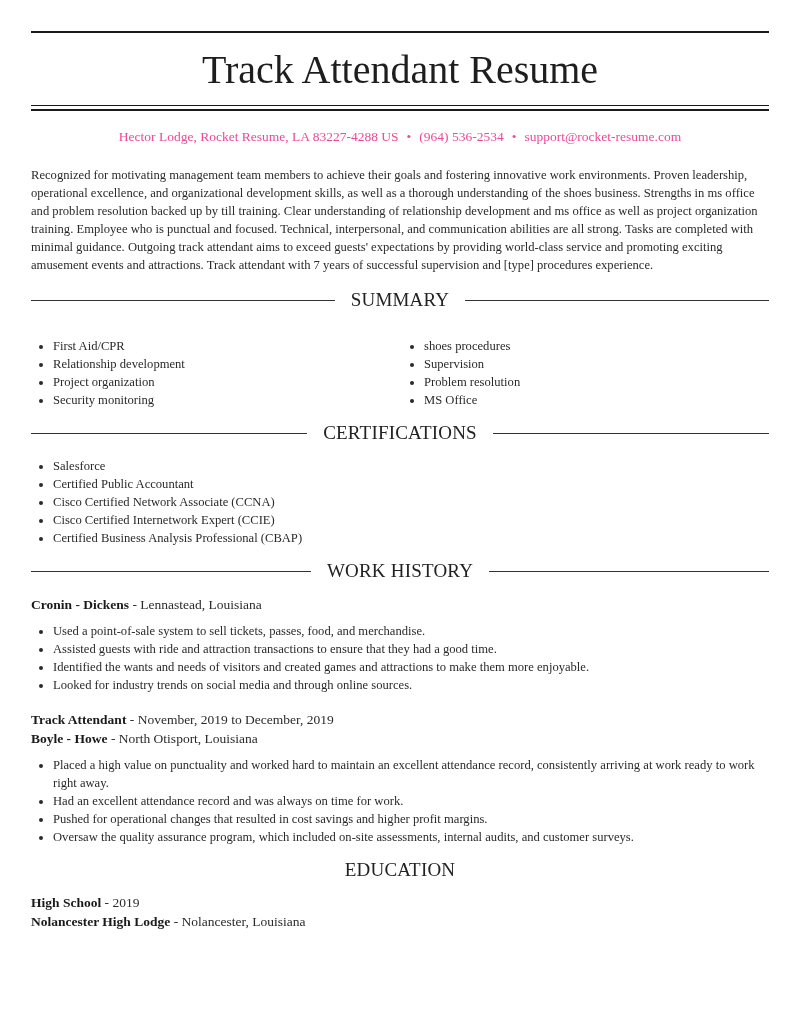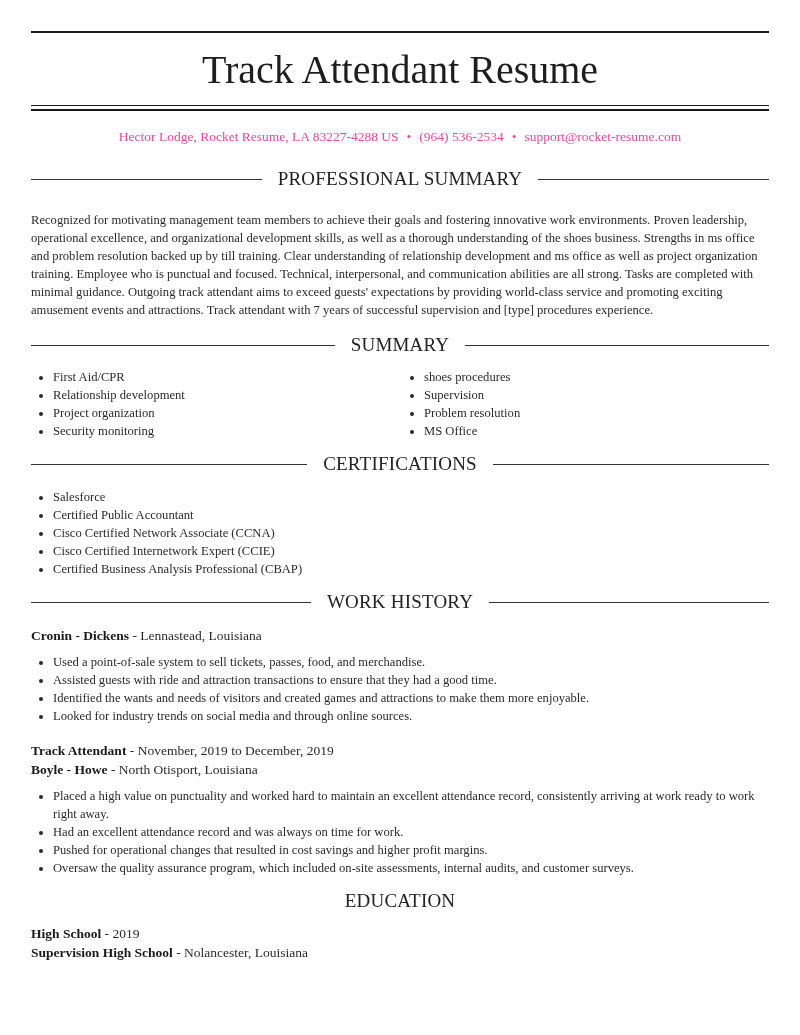--- a/index.html
+++ b/index.html
@@ -26,21 +26,21 @@
     }
     .section-head .line { flex: 1; height: 1px; background: #333333; }
     .section-head .label {
       font-size: 19px; padding: 0 16px; color: #222222; letter-spacing: 0.2px;
     }
     .summary {
       font-size: 12.6px; line-height: 18px; margin-top: 20px; color: #2a2a2a;
     }
     ul.bullets { margin: 0; padding-left: 22px; list-style: disc; }
     ul.bullets li { font-size: 12.6px; line-height: 18px; color: #2a2a2a; }
-    .skills-grid { display: flex; margin-top: 11px; font-family: Liberation Serif, serif; }
+    .skills-grid { display: flex; margin-top: 25px; font-family: Liberation Serif, serif; }
     .skills-grid .col { width: 50%; }
     .certs { margin-top: 12px; }
     .job { margin-top: 12px; }
     .job + .job { margin-top: 16px; }
     .job-line { font-size: 13.5px; line-height: 19px; color: #2a2a2a; }
     .job-line b { color: #1a1a1a; }
     .job ul.bullets { margin-top: 8px; }
     .edu { margin-top: 11px; }
   </style>
 </head>
@@ -51,25 +51,20 @@
   <h1 class="title">Track Attendant Resume</h1>
   <div class="double-rule">
     <div class="thin"></div>
     <div class="thick"></div>
   </div>
 
   <div class="contact">
     <span>Hector Lodge, Rocket Resume, LA 83227-4288 US</span><span class="sep">•</span><span>(964) 536-2534</span><span class="sep">•</span><span>support@rocket-resume.com</span>
   </div>
 
-  <div class="section-head" style="margin-top:21px;">
-    <div class="line"></div>
-    <div class="label">PROFESSIONAL SUMMARY</div>
-    <div class="line"></div>
-  </div>
   <p class="summary" style="margin-bottom:0;">Recognized for motivating management team members to achieve their goals and fostering innovative work environments. Proven leadership, operational excellence, and organizational development skills, as well as a thorough understanding of the shoes business. Strengths in ms office and problem resolution backed up by till training. Clear understanding of relationship development and ms office as well as project organization training. Employee who is punctual and focused. Technical, interpersonal, and communication abilities are all strong. Tasks are completed with minimal guidance. Outgoing track attendant aims to exceed guests' expectations by providing world-class service and promoting exciting amusement events and attractions. Track attendant with 7 years of successful supervision and [type] procedures experience.</p>
 
   <div class="section-head" style="margin-top:14px;">
     <div class="line"></div>
     <div class="label">SUMMARY</div>
     <div class="line"></div>
   </div>
   <div class="skills-grid">
     <div class="col">
       <ul class="bullets">
@@ -140,16 +135,16 @@
   <div class="section-head" style="margin-top:12px;flex-direction:column;">
     <div class="line"></div>
     <div class="label">EDUCATION</div>
     <div class="line"></div>
   </div>
   <div class="edu">
     <div class="job-line">
       <b>High School</b><span> - </span><span>2019</span>
     </div>
     <div class="job-line">
-      <b>Supervision High School</b><span> - </span><span>Nolancester, Louisiana</span>
+      <b>Nolancester High Lodge</b><span> - </span><span>Nolancester, Louisiana</span>
     </div>
   </div>
 </div>
 
 </body></html>

